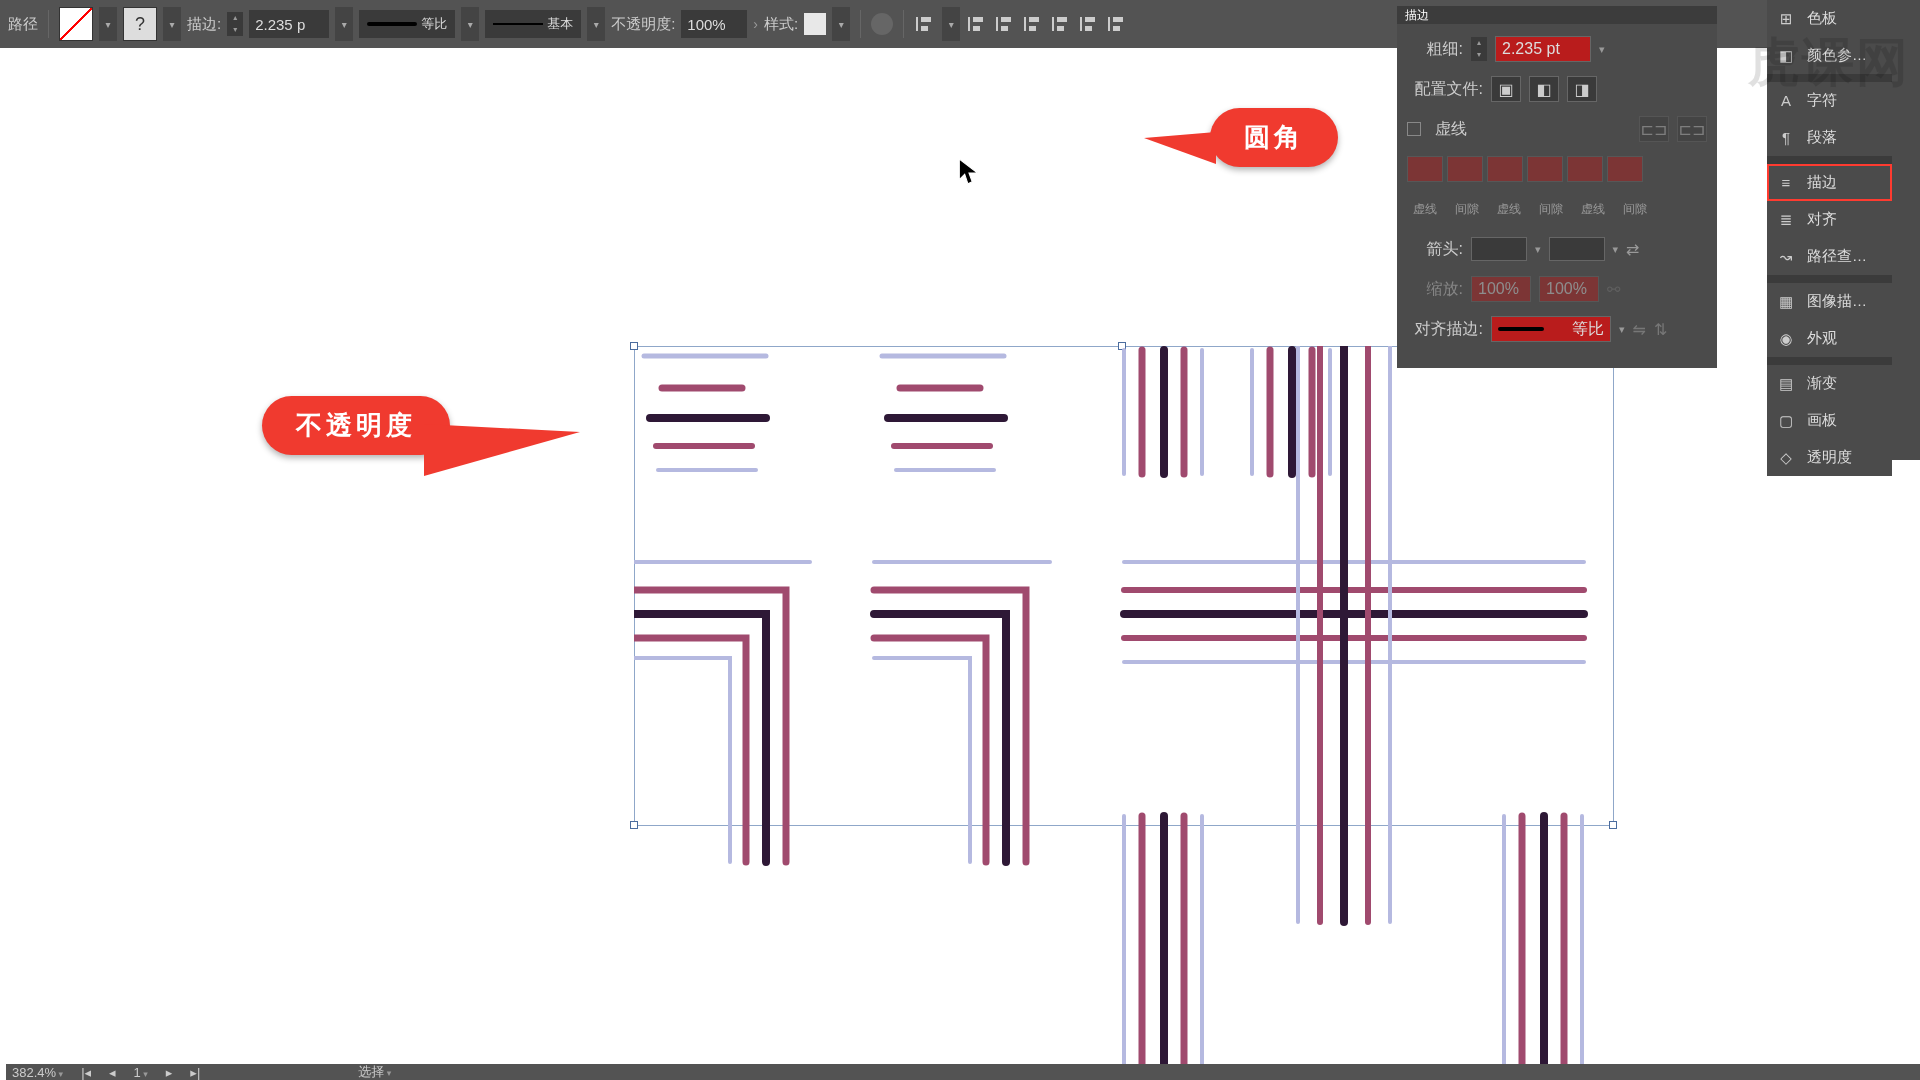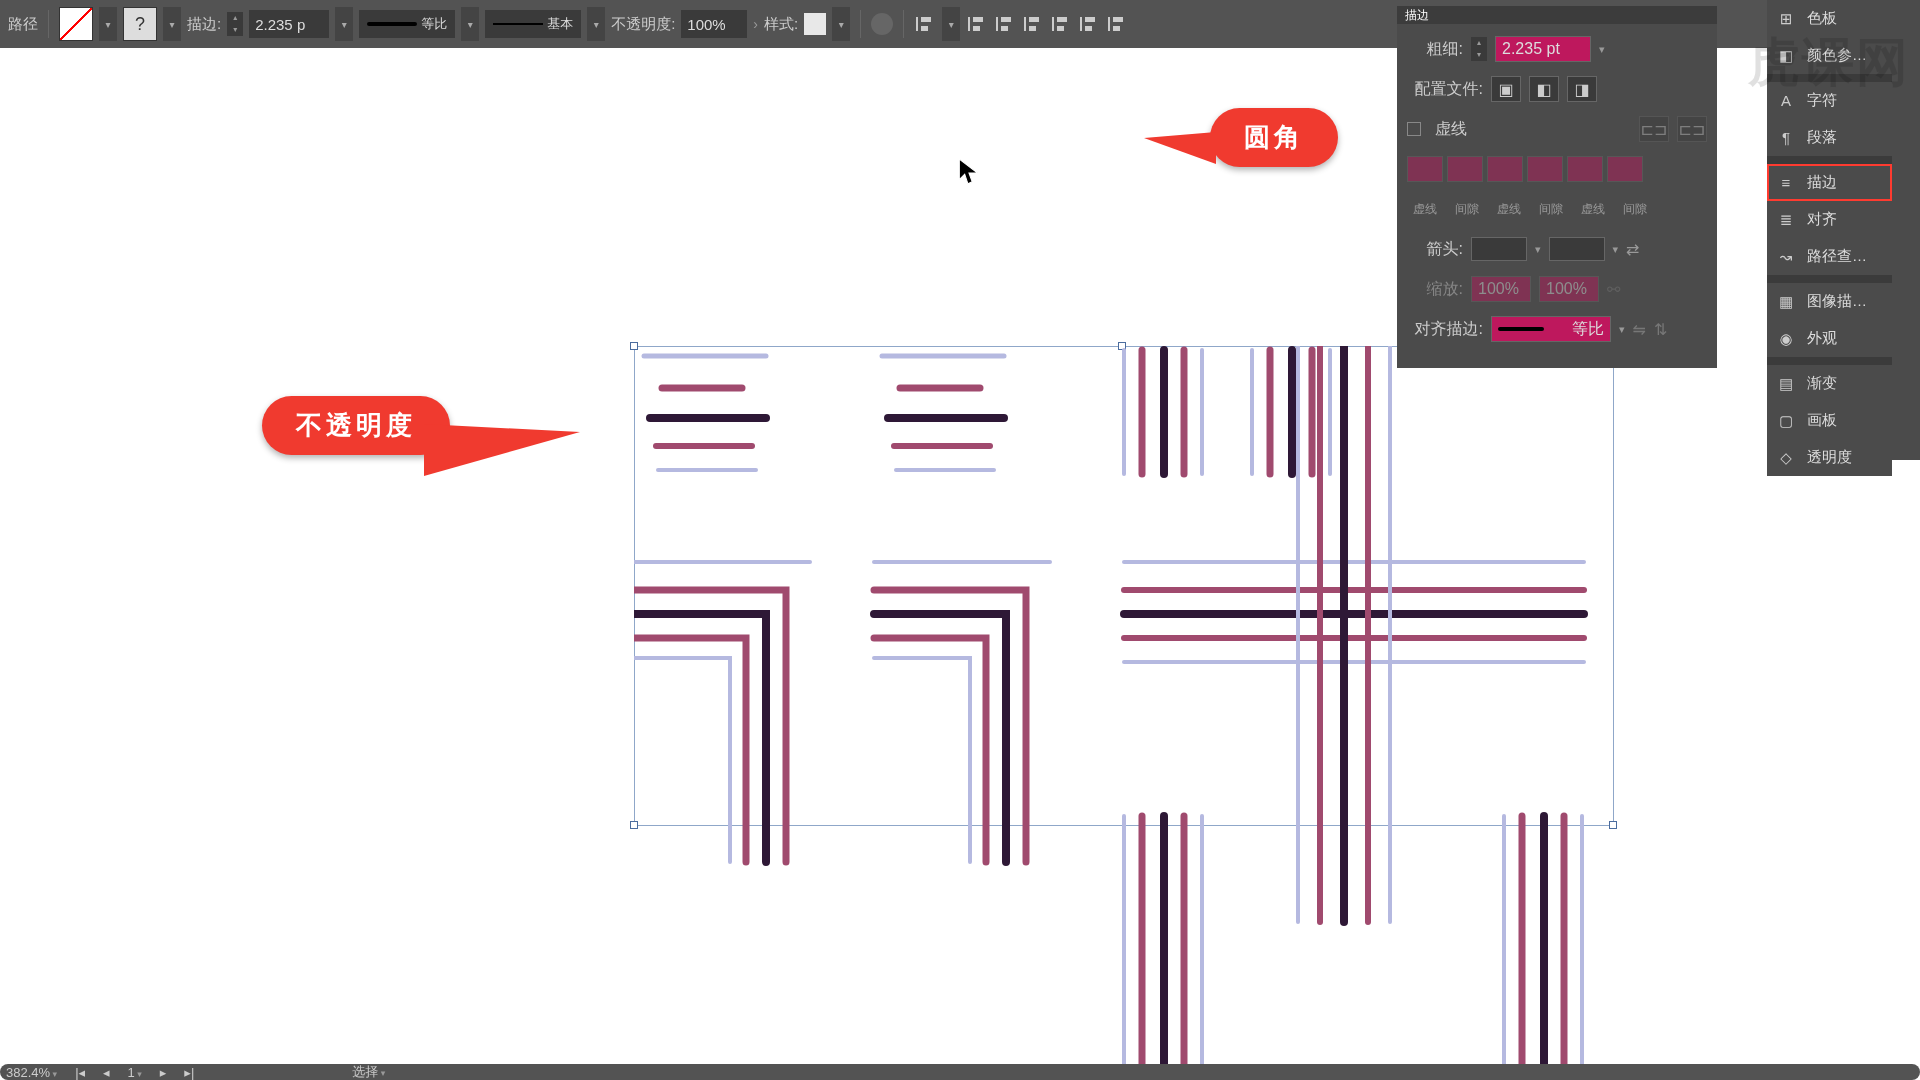--- a/index.html
+++ b/index.html
@@ -49,21 +49,21 @@
 .sel-box { position:absolute; border:1px solid #8fa7c9; }
 .handle { position:absolute; width:8px; height:8px; background:#fff; border:1px solid #4b6c9e; }
 
 
 .stroke-panel { position:absolute; right:203px; top:6px; width:320px; background:#4b4b4b; color:#ccc; font-size:16px; padding:8px 10px 14px; z-index:5;}
 .sp-tabs { height:18px; background:#3c3c3c; margin:-8px -10px 10px; font-size:12px; color:#aaa; display:flex; align-items:center; gap:10px; padding:0 8px;}
 .sp-tabs .tab { color:#ccc; }
 .sp-tabs .tab.active { color:#fff; }
 .sp-row { display:flex; align-items:center; gap:8px; margin-bottom:10px; min-height:30px; }
 .sp-lbl { width:56px; text-align:right; color:#ccc; }
-.sp-field { height:26px; background:#be185d; border:1px solid #666; padding:0 6px; display:flex; align-items:center; color:#ddd; }
+.sp-field { height:26px; background:#b91c1c; border:1px solid #666; padding:0 6px; display:flex; align-items:center; color:#ddd; }
 .sp-chip { width:30px; height:26px; background:#3a3a3a; border:1px solid #666; display:flex; align-items:center; justify-content:center; }
 .sp-chip.selected { background:#5a5a5a; }
 .sp-hl { outline:2px solid #ff3b30; outline-offset:-2px; }
 .sp-check { width:14px; height:14px; border:1px solid #888; display:inline-block; margin-right:6px; vertical-align:middle;}
 .sp-arrow { width:56px; height:24px; background:#3a3a3a; border:1px solid #666; }
 .sp-step { width:16px; display:flex; flex-direction:column; }
 .sp-step span { font-size:8px; line-height:12px; text-align:center; color:#999; background:#3a3a3a; }
 
 
 .rpanels { position:absolute; right:28px; top:0; width:125px; background:#4b4b4b; z-index:4;}
@@ -83,21 +83,21 @@
 .c2 .tail { left:-66px; top:24px; border-top:6px solid transparent; border-bottom:26px solid transparent; border-right:72px solid #f03a2f; }
 
 
 .cursor { position:absolute; left:958px; top:158px; z-index:7;}
 .cursor svg { width:22px; height:28px; }
 
 
 .wmark { position:absolute; right:10px; top:28px; font-size:52px; color:rgba(0,0,0,0.12); font-weight:700; z-index:8; letter-spacing:2px;}
 
 
-.status { position:absolute; left:0; right:0; bottom:0; height:16px; background:#535353; color:#ccc; font-size:13px; display:flex; align-items:center; gap:18px; padding:0 6px;border-radius:8px;}
+.status { position:absolute; left:6px; right:0; bottom:0; height:16px; background:#535353; color:#ccc; font-size:13px; display:flex; align-items:center; gap:18px; padding:0 6px;}
 .status .dd:after { content:" ▾"; font-size:9px; color:#999; }
 </style>
 </head>
 <body>
 
 <div class="topbar">
   <span class="tb-label">路径</span>
   <div class="tb-sep"></div>
   <div class="tb-swatch"></div>
   <div class="tb-dd"></div>

